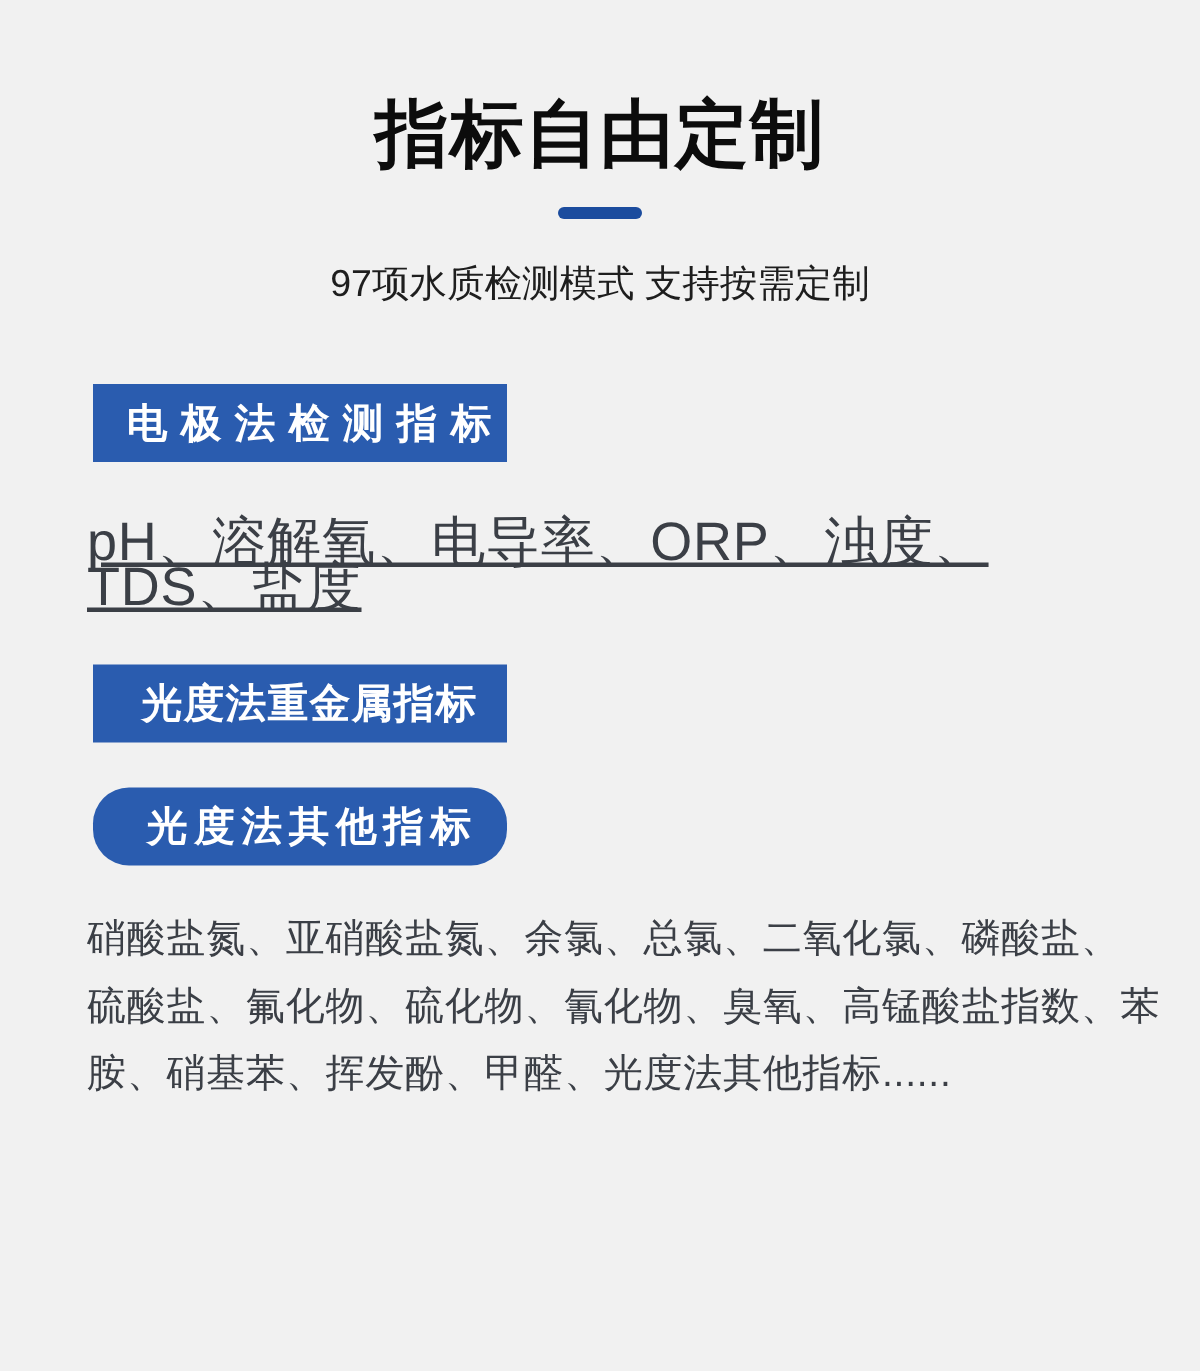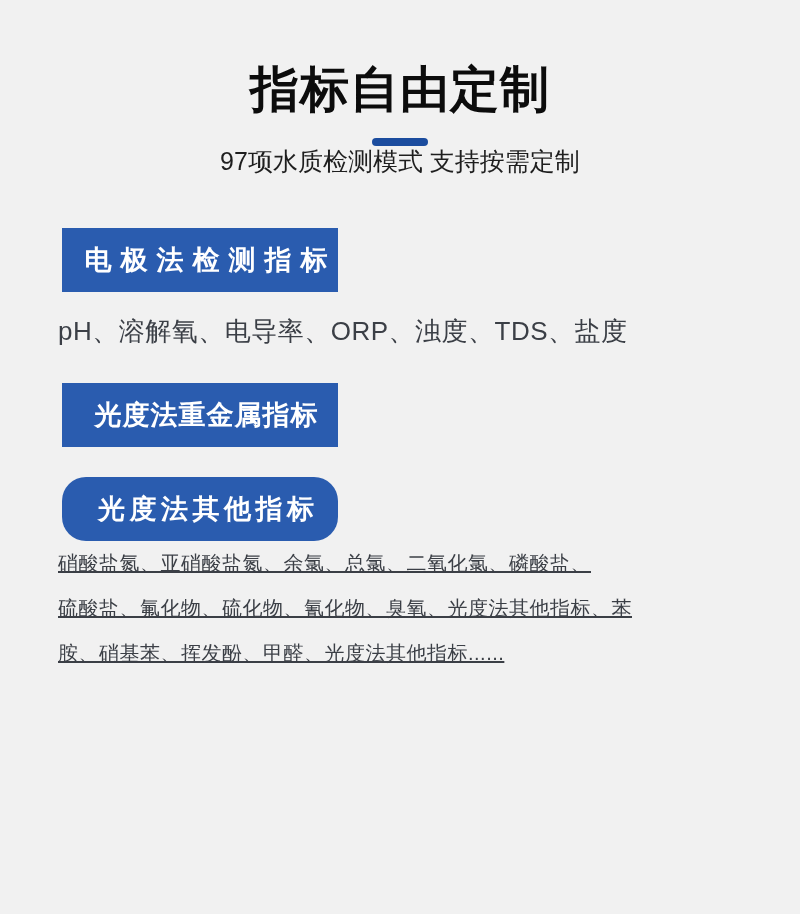--- a/index.html
+++ b/index.html
@@ -34,34 +34,35 @@
     font-family: Liberation Serif, serif;
   }
   .title-divider {
     width: 56px;
     height: 8px;
     border-radius: 4px;
     background: var(--divider);
     margin: 22px auto 0 auto;
   }
   .page-subtitle {
+    margin-top: 28px;
     text-align: center;
     font-size: 25px;
     line-height: 30px;
     font-weight: 400;
     color: var(--subtitle-color);
   }
   .sections {
     padding-left: 58px;
     padding-right: 52px;
   }
   .section .badge {
     margin-left: 4px;
     width: 276px;
-    height: 64px;
+    height: 52px;
     background: var(--badge-bg);
     color: #ffffff;
     font-weight: 700;
     font-size: 27px;
     display: flex;
     align-items: center;
     justify-content: center;
     padding-left: 12px;
   }
   
@@ -69,31 +70,32 @@
   .section:nth-child(2) .badge { letter-spacing: 1px; text-indent: 1px; }
   .section:nth-child(3) .badge { letter-spacing: 4.5px; text-indent: 4.5px; border-radius: 24px; }
   .section:nth-child(4) .badge { letter-spacing: 9px; text-indent: 9px; text-align: right; }
 
   .section:nth-child(1) { margin-top: 52px; }
   .section:nth-child(2) { margin-top: 37px; }
   .section:nth-child(3) { margin-top: 30px; }
   .section:nth-child(4) { margin-top: 33px; }
 
   .section .items {
-    margin-top: 24px;
-    font-size: 26px;
+    margin-top: 38px;
+    font-size: 36px;
     line-height: 30px;
     color: var(--body-color);
     letter-spacing: 0.5px;
+    text-decoration: underline;
   }
   .section .items-multiline {
-    font-size: 20px;
+    margin-top: 26px;
+    font-size: 26px;
     color: var(--body-color);
     letter-spacing: 0.5px;
-    text-decoration: underline;
   }
   .section .items-multiline .line {
     line-height: 45px;
     white-space: nowrap;
   }
 </style>
 </head>
 <body>
 
 <div class="page">
@@ -113,19 +115,19 @@
 
 
     <div class="section">
       <div class="badge">光度法重金属指标</div>
     </div>
 
     <div class="section">
       <div class="badge">光度法其他指标</div>
       <div class="items-multiline">
         <div class="line">硝酸盐氮、亚硝酸盐氮、余氯、总氯、二氧化氯、磷酸盐、</div>
-        <div class="line">硫酸盐、氟化物、硫化物、氰化物、臭氧、光度法其他指标、苯</div>
+        <div class="line">硫酸盐、氟化物、硫化物、氰化物、臭氧、高锰酸盐指数、苯</div>
         <div class="line">胺、硝基苯、挥发酚、甲醛、光度法其他指标......</div>
       </div>
     </div>
 
   </div>
 </div>
 
 </body></html>

